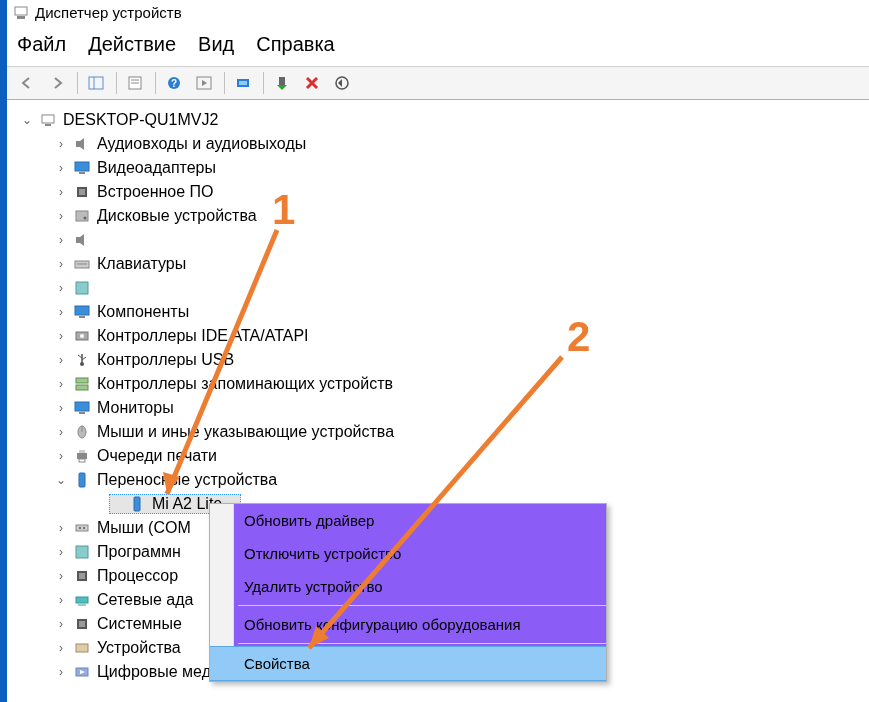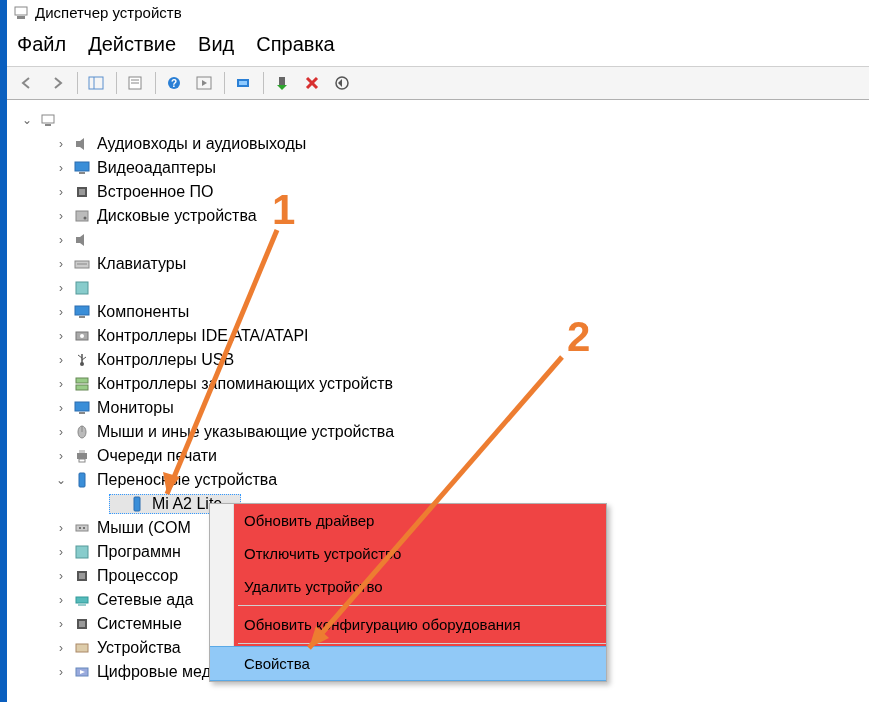--- a/index.html
+++ b/index.html
@@ -20,21 +20,21 @@
   .tree-row { display:flex; align-items:center; height:24px; white-space:nowrap; user-select:none; }
   .tree-row .expander { width:16px; display:inline-flex; align-items:center; justify-content:center; color:#6a6a6a; font-size:12px; margin-right:4px; }
   .tree-row .node-icon { width:18px; height:18px; display:inline-flex; align-items:center; justify-content:center; margin-right:6px; }
   .tree-row .label { }
   .indent-0 { padding-left:4px; }
   .indent-1 { padding-left:38px; }
   .indent-2 { padding-left:74px; }
   .tree-row.selected .label-wrap { background:#e5e5e5; border:1px dotted #3399ff; padding:0 18px; }
   .label-wrap { display:inline-flex; align-items:center; }
   
-  .context-menu { position:absolute; left:202px; top:503px; width:398px; background:#ef4444; border:1px solid #b0b0b0; box-shadow:3px 3px 5px rgba(0,0,0,.25); font-size:15px; }
+  .context-menu { position:absolute; left:202px; top:503px; width:398px; background:#8b5cf6; border:1px solid #b0b0b0; box-shadow:3px 3px 5px rgba(0,0,0,.25); font-size:15px; }
   .context-menu .cm-gutter { position:absolute; left:0; top:0; bottom:0; width:24px; background:#f2f2f2; border-right:1px solid #e0e0e0; }
   .context-menu .cm-item { position:relative; padding:8px 14px 8px 34px; color:#000; }
   .context-menu .cm-item.highlight { background:#91c9f7; border-top:1px solid #5aa9e6; border-bottom:1px solid #5aa9e6; font-weight:400; }
   .context-menu .cm-sep { height:1px; background:#d0d0d0; margin:2px 0 2px 28px; }
   
   .anno-layer { position:absolute; inset:0; pointer-events:none; }
   .anno-num { position:absolute; font-size:42px; font-weight:700; color:#ed7d31; font-family:Arial,sans-serif; }
   svg.arrow path { stroke:#ed7d31; stroke-width:5; fill:none; }
   svg.arrow polygon { fill:#ed7d31; }
 </style>
@@ -130,20 +130,21 @@
   <div class="tree-pane">
 
     <div class="tree-row indent-0">
       <span class="expander">⌄</span>
       <span class="node-icon">
           <svg width="16" height="16">
             <rect x="2" y="3" width="12" height="8" fill="#fff" stroke="#888"></rect>
             <rect x="5" y="12" width="6" height="2" fill="#888"></rect>
           </svg>
         </span>
+      <span class="label">DESKTOP-QU1MVJ2</span>
     </div>
 
     <div id="cat-container">
         <div class="tree-row indent-1">
           <span class="expander">›</span>
           <span class="node-icon">
             <svg width="16" height="16" viewBox="0 0 16 16">
               <polygon points="2,5 6,5 10,2 10,14 6,11 2,11" fill="#888"></polygon>
             </svg>
           </span>

